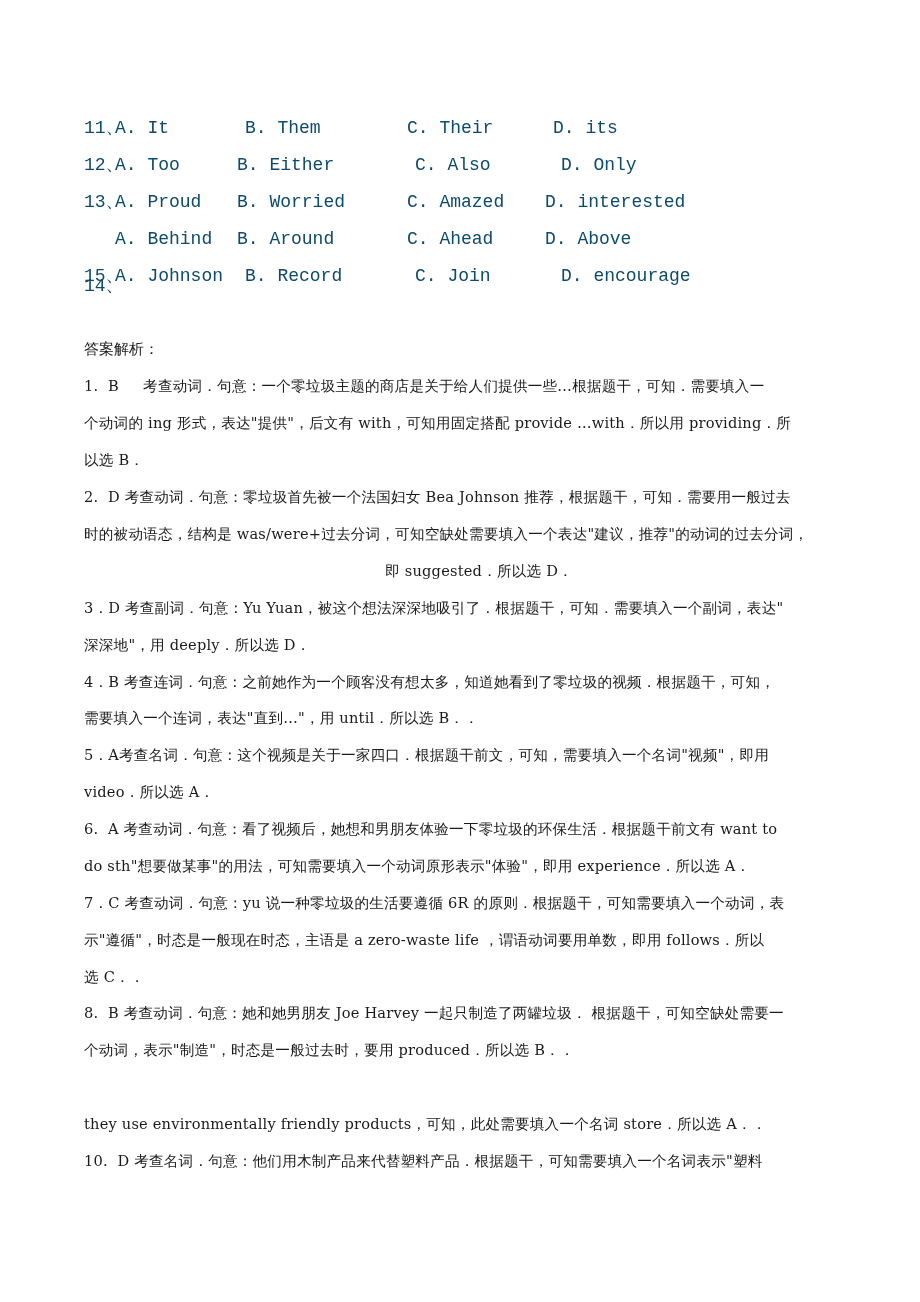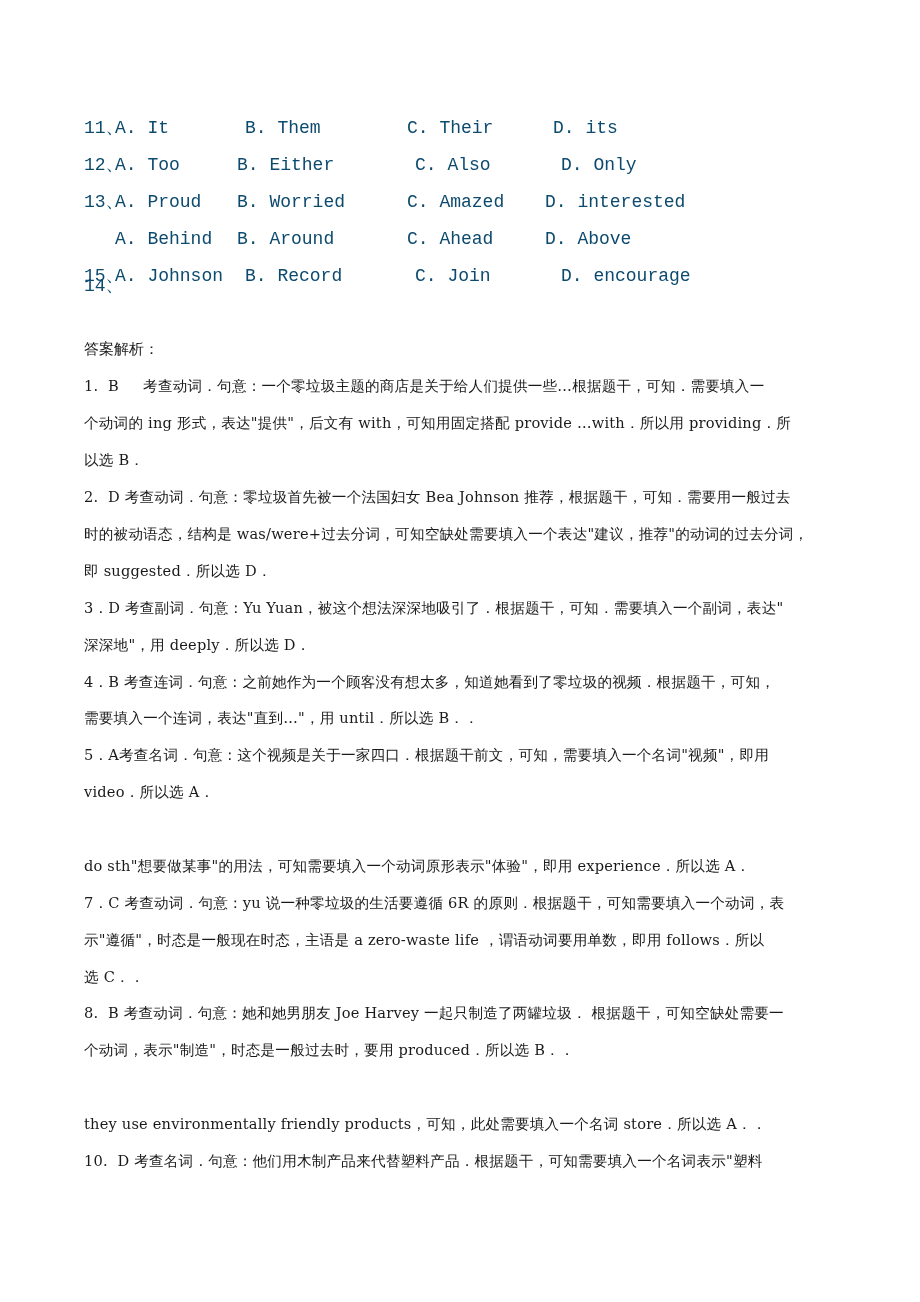--- a/index.html
+++ b/index.html
@@ -97,27 +97,28 @@
     <span class="opt" style="left:561px;">D. encourage</span>
   </div>
 
   <div class="heading">答案解析：</div>
 
   <div class="line" style="top:376px;">1.  B     考查动词．句意：一个零垃圾主题的商店是关于给人们提供一些…根据题干，可知．需要填入一</div>
   <div class="line" style="top:413px;">个动词的 ing 形式，表达"提供"，后文有 with，可知用固定搭配 provide …with．所以用 providing．所</div>
   <div class="line" style="top:450px;">以选 B．</div>
   <div class="line" style="top:487px;">2.  D 考查动词．句意：零垃圾首先被一个法国妇女 Bea Johnson 推荐，根据题干，可知．需要用一般过去</div>
   <div class="line" style="top:524px;">时的被动语态，结构是 was/were+过去分词，可知空缺处需要填入一个表达"建议，推荐"的动词的过去分词，</div>
-  <div class="line" style="top:561px;">即 suggested．所以选 D．</div>
+  <div class="line" style="top:561px;text-align:center;">即 suggested．所以选 D．</div>
   <div class="line" style="top:598px;">3．D 考查副词．句意：Yu Yuan，被这个想法深深地吸引了．根据题干，可知．需要填入一个副词，表达"</div>
   <div class="line" style="top:635px;">深深地"，用 deeply．所以选 D．</div>
   <div class="line" style="top:672px;">4．B 考查连词．句意：之前她作为一个顾客没有想太多，知道她看到了零垃圾的视频．根据题干，可知，</div>
   <div class="line" style="top:708px;">需要填入一个连词，表达"直到…"，用 until．所以选 B．．</div>
   <div class="line" style="top:745px;">5．A考查名词．句意：这个视频是关于一家四口．根据题干前文，可知，需要填入一个名词"视频"，即用</div>
   <div class="line" style="top:782px;">video．所以选 A．</div>
+  <div class="line" style="top:819px;">6.  A 考查动词．句意：看了视频后，她想和男朋友体验一下零垃圾的环保生活．根据题干前文有 want to</div>
   <div class="line" style="top:856px;">do sth"想要做某事"的用法，可知需要填入一个动词原形表示"体验"，即用 experience．所以选 A．</div>
   <div class="line" style="top:893px;">7．C 考查动词．句意：yu 说一种零垃圾的生活要遵循 6R 的原则．根据题干，可知需要填入一个动词，表</div>
   <div class="line" style="top:930px;">示"遵循"，时态是一般现在时态，主语是 a zero-waste life ，谓语动词要用单数，即用 follows．所以</div>
   <div class="line" style="top:967px;">选 C．．</div>
   <div class="line" style="top:1003px;">8.  B 考查动词．句意：她和她男朋友 Joe Harvey 一起只制造了两罐垃圾． 根据题干，可知空缺处需要一</div>
   <div class="line" style="top:1040px;">个动词，表示"制造"，时态是一般过去时，要用 produced．所以选 B．．</div>
   <div class="line" style="top:1114px;">they use environmentally friendly products，可知，此处需要填入一个名词 store．所以选 A．．</div>
   <div class="line" style="top:1151px;">10.  D 考查名词．句意：他们用木制产品来代替塑料产品．根据题干，可知需要填入一个名词表示"塑料</div>
 
 </div>

